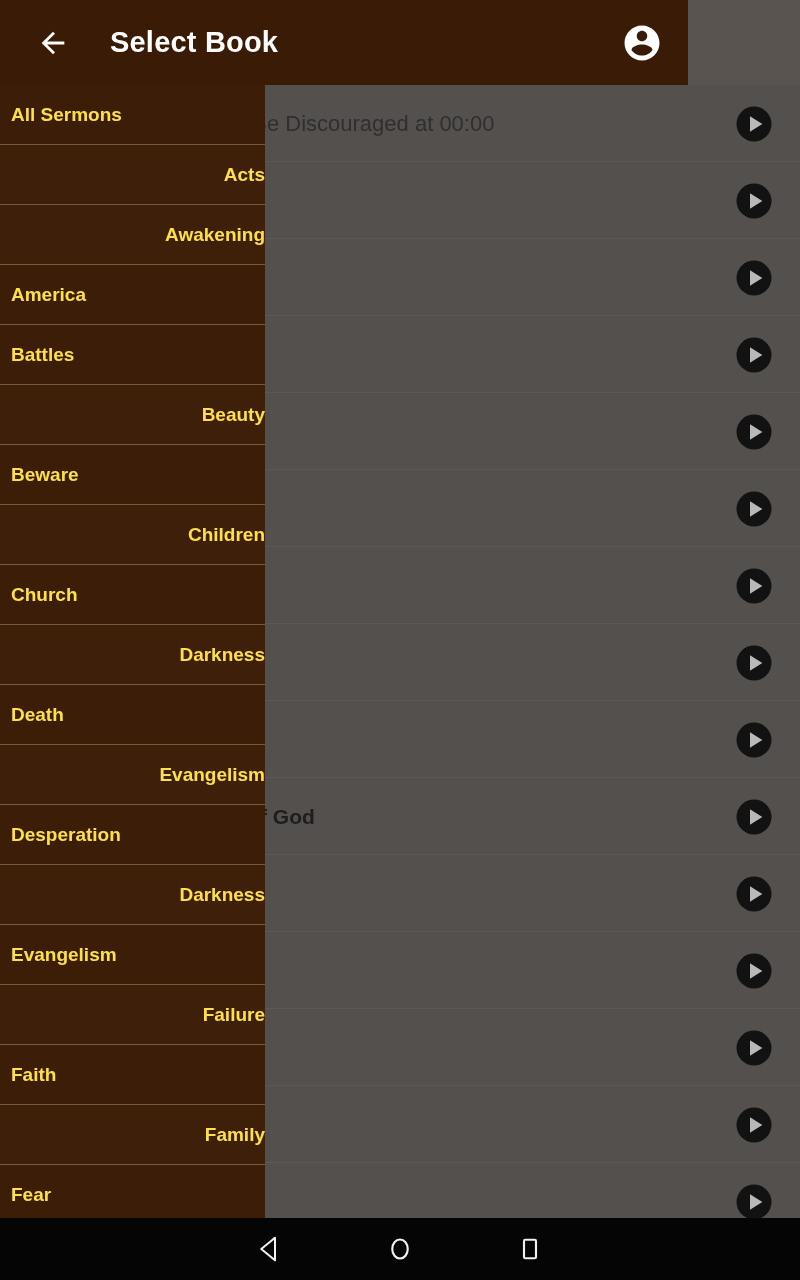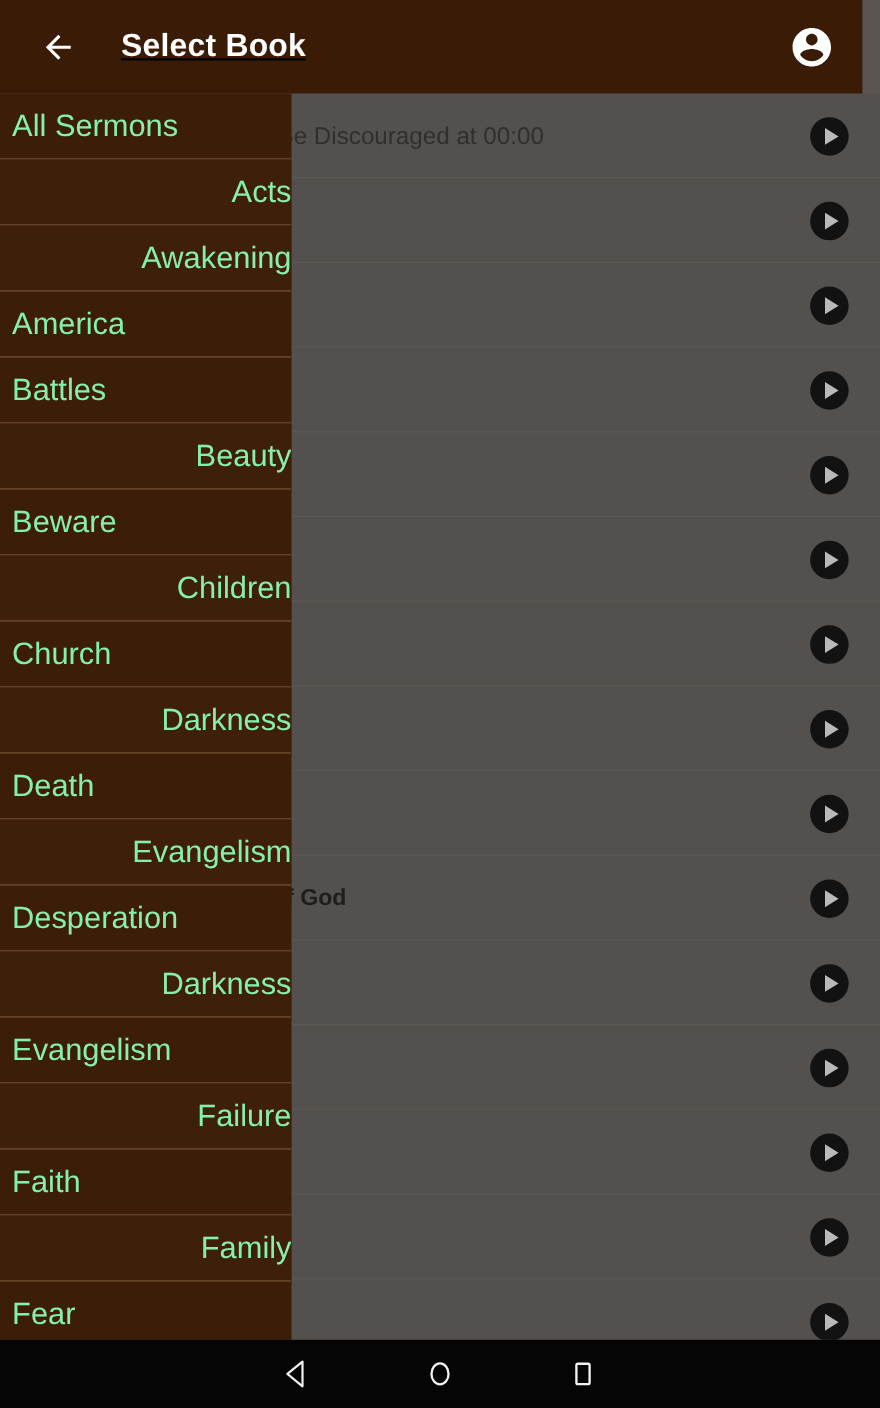--- a/index.html
+++ b/index.html
@@ -20,27 +20,26 @@
     width: 800px;
     height: 1280px;
     background: #595450;
     overflow: hidden;
   }
 
   
   #appbar {
     position: absolute;
     left: 0; top: 0;
-    width: 784px;
+    width: 688px;
     height: 85px;
     background: #3a1c06;
     display: flex;
     align-items: center;
     z-index: 40;
-    text-decoration: underline;
   }
   #back-btn {
     width: 54px; height: 54px;
     margin-left: 26px;
     display: flex;
     align-items: center;
     justify-content: center;
     flex: none;
   }
   #appbar-title {
@@ -131,23 +130,23 @@
   .drawer-item {
     position: relative;
     height: 60px;
     display: flex;
     align-items: center;
     padding-left: 11px;
     box-sizing: border-box;
   }
   .drawer-item.alt { background: #3e1f09; justify-content: flex-end; }
   .drawer-label {
-    color: #86efac;
-    font-size: 28px;
-    font-weight: normal;
+    color: #fde047;
+    font-size: 19px;
+    font-weight: bold;
     white-space: nowrap;
   }
   .drawer-divider {
     position: absolute;
     left: 0; right: 0; bottom: 0;
     height: 1px;
     background: #7b5a3c;
   }
 
   

